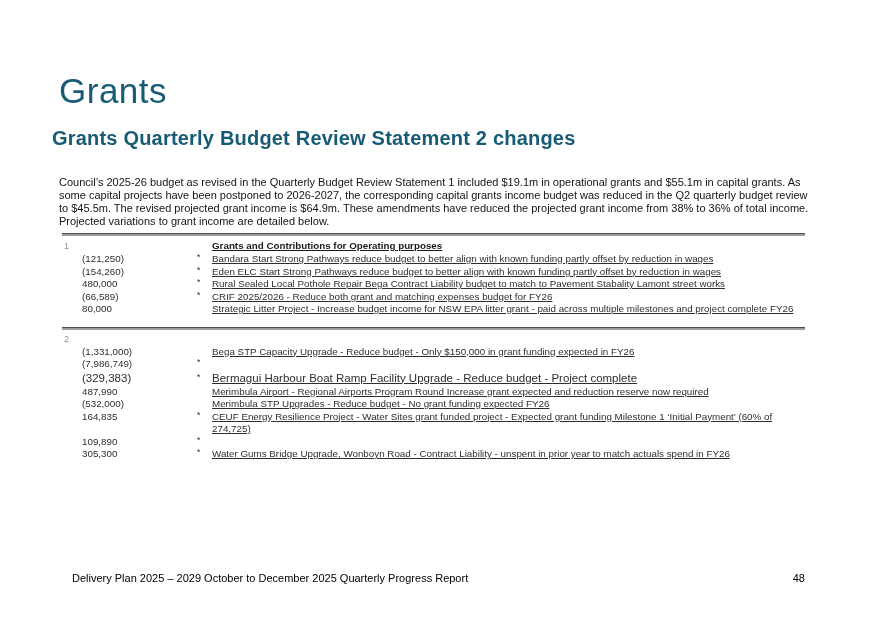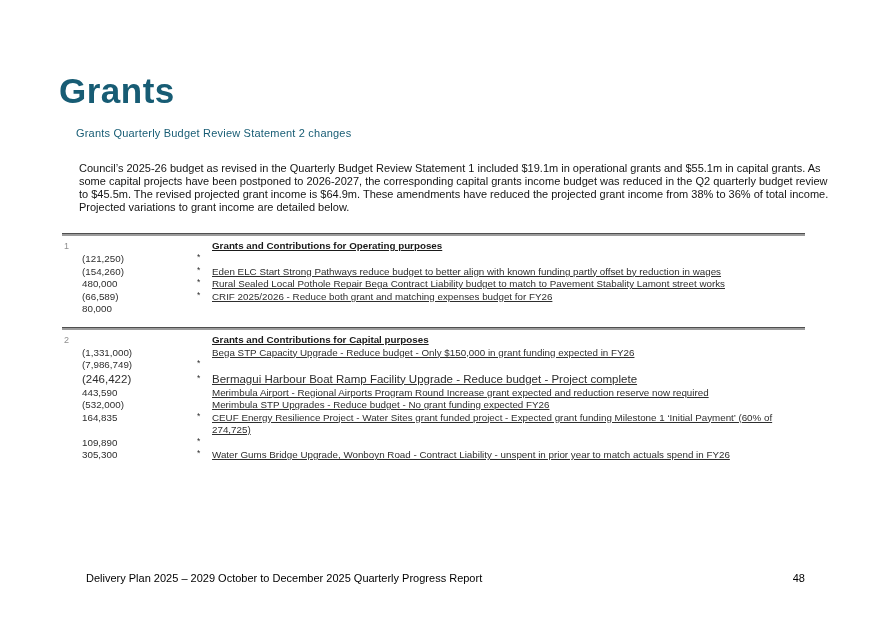--- a/index.html
+++ b/index.html
@@ -14,44 +14,43 @@
     background: #ffffff;
     font-family: "Liberation Sans", sans-serif;
     color: #222222;
     overflow: hidden;
   }
   .title {
     position: absolute;
     left: 59px;
     top: 72px;
     font-size: 35px;
-    font-weight: 700;
+    font-weight: 400;
     letter-spacing: 0.5px;
     color: var(--accent, #175c74);
     line-height: 1.1;
     text-align: center;
   }
   .subtitle {
     position: absolute;
-    left: 76px;
+    left: 52px;
     top: 127px;
-    font-size: 11px;
-    font-weight: 400;
+    font-size: 20px;
+    font-weight: 700;
     letter-spacing: 0.2px;
     color: var(--accent, #175c74);
   }
   .intro {
     position: absolute;
     left: 59px;
-    top: 162px;
+    top: 176px;
     width: 752px;
     font-size: 11px;
     line-height: 12.9px;
     color: #141414;
-    margin-left: 20px;
   }
   .tables {
     position: absolute;
     left: 62px;
     top: 233px;
     width: 743px;
   }
   .tbl-section + .tbl-section {
     margin-top: 11px;
   }
@@ -92,21 +91,21 @@
   .header-row .c-desc {
     font-weight: 700;
     color: #1a1a1a;
   }
   .row-large {
     font-size: 11.5px;
     line-height: 14px;
   }
   .footer {
     position: absolute;
-    left: 86px;
+    left: 72px;
     right: 71px;
     top: 572px;
     display: flex;
     justify-content: space-between;
     font-size: 11px;
     color: #000000;
     align-items: flex-end;
   }
 </style>
 </head>
@@ -127,20 +126,21 @@
       <div class="c-num">1</div>
       <div class="c-amt"></div>
       <div class="c-flag"></div>
       <div class="c-desc">Grants and Contributions for Operating purposes</div>
     </div>
     <div>
   <div class="trow">
     <div class="c-num"></div>
     <div class="c-amt">(121,250)</div>
     <div class="c-flag">*</div>
+    <div class="c-desc">Bandara Start Strong Pathways reduce budget to better align with known funding partly offset by reduction in wages</div>
   </div>
 
   <div class="trow">
     <div class="c-num"></div>
     <div class="c-amt">(154,260)</div>
     <div class="c-flag">*</div>
     <div class="c-desc">Eden ELC Start Strong Pathways reduce budget to better align with known funding partly offset by reduction in wages</div>
   </div>
 
   <div class="trow">
@@ -154,56 +154,56 @@
     <div class="c-num"></div>
     <div class="c-amt">(66,589)</div>
     <div class="c-flag">*</div>
     <div class="c-desc">CRIF 2025/2026 - Reduce both grant and matching expenses budget for FY26</div>
   </div>
 
   <div class="trow">
     <div class="c-num"></div>
     <div class="c-amt">80,000</div>
     <div class="c-flag"></div>
+    <div class="c-desc">Strategic Litter Project - Increase budget income for NSW EPA litter grant - paid across multiple milestones and project complete FY26</div>
   </div>
 </div>
   </div>
 
   <div class="tbl-section">
     <div class="rule"></div>
     <div class="trow header-row">
       <div class="c-num">2</div>
       <div class="c-amt"></div>
       <div class="c-flag"></div>
-      <div class="c-desc">Grants and Contributions for Capital purposes</div>
     </div>
     <div>
   <div class="trow">
     <div class="c-num"></div>
     <div class="c-amt">(1,331,000)</div>
     <div class="c-flag"></div>
     <div class="c-desc">Bega STP Capacity Upgrade - Reduce budget - Only $150,000 in grant funding expected in FY26</div>
   </div>
 
   <div class="trow">
     <div class="c-num"></div>
     <div class="c-amt">(7,986,749)</div>
     <div class="c-flag">*</div>
   </div>
 
   <div class="trow row-large">
     <div class="c-num"></div>
-    <div class="c-amt">(246,422)</div>
+    <div class="c-amt">(329,383)</div>
     <div class="c-flag">*</div>
     <div class="c-desc">Bermagui Harbour Boat Ramp Facility Upgrade - Reduce budget - Project complete</div>
   </div>
 
   <div class="trow">
     <div class="c-num"></div>
-    <div class="c-amt">443,590</div>
+    <div class="c-amt">487,990</div>
     <div class="c-flag"></div>
     <div class="c-desc">Merimbula Airport - Regional Airports Program Round Increase grant expected and reduction reserve now required</div>
   </div>
 
   <div class="trow">
     <div class="c-num"></div>
     <div class="c-amt">(532,000)</div>
     <div class="c-flag"></div>
     <div class="c-desc">Merimbula STP Upgrades - Reduce budget - No grant funding expected FY26</div>
   </div>

